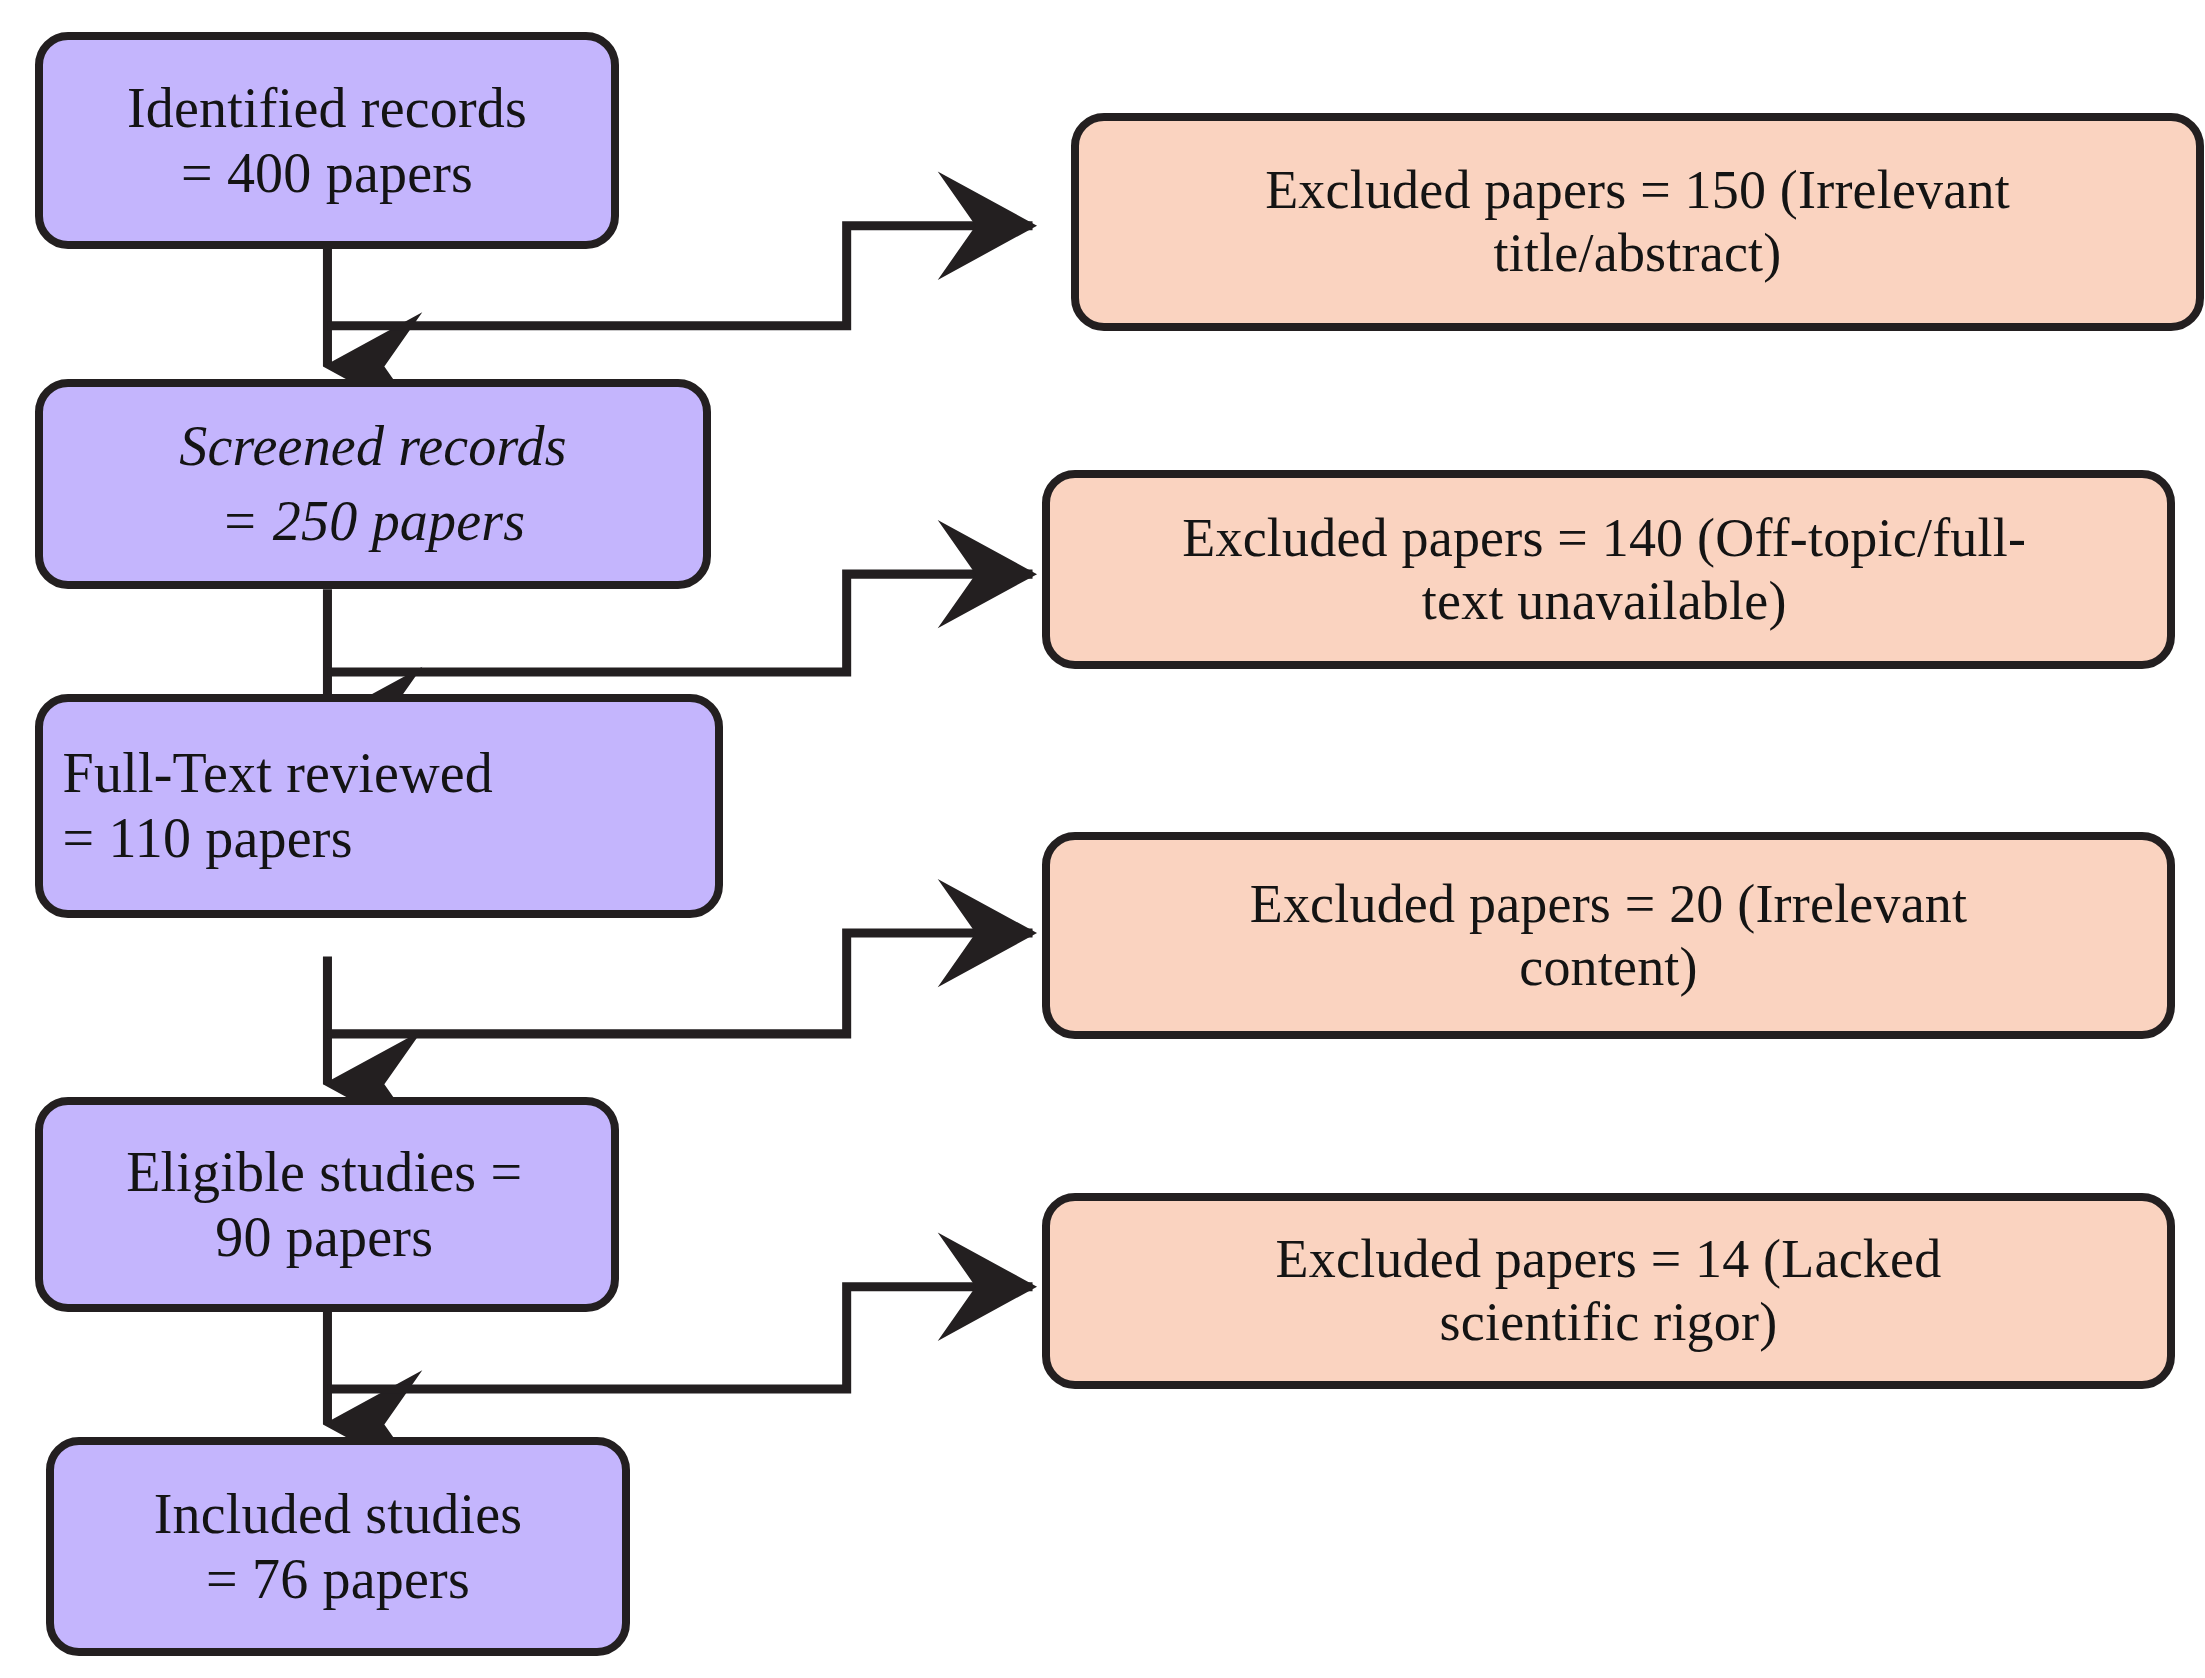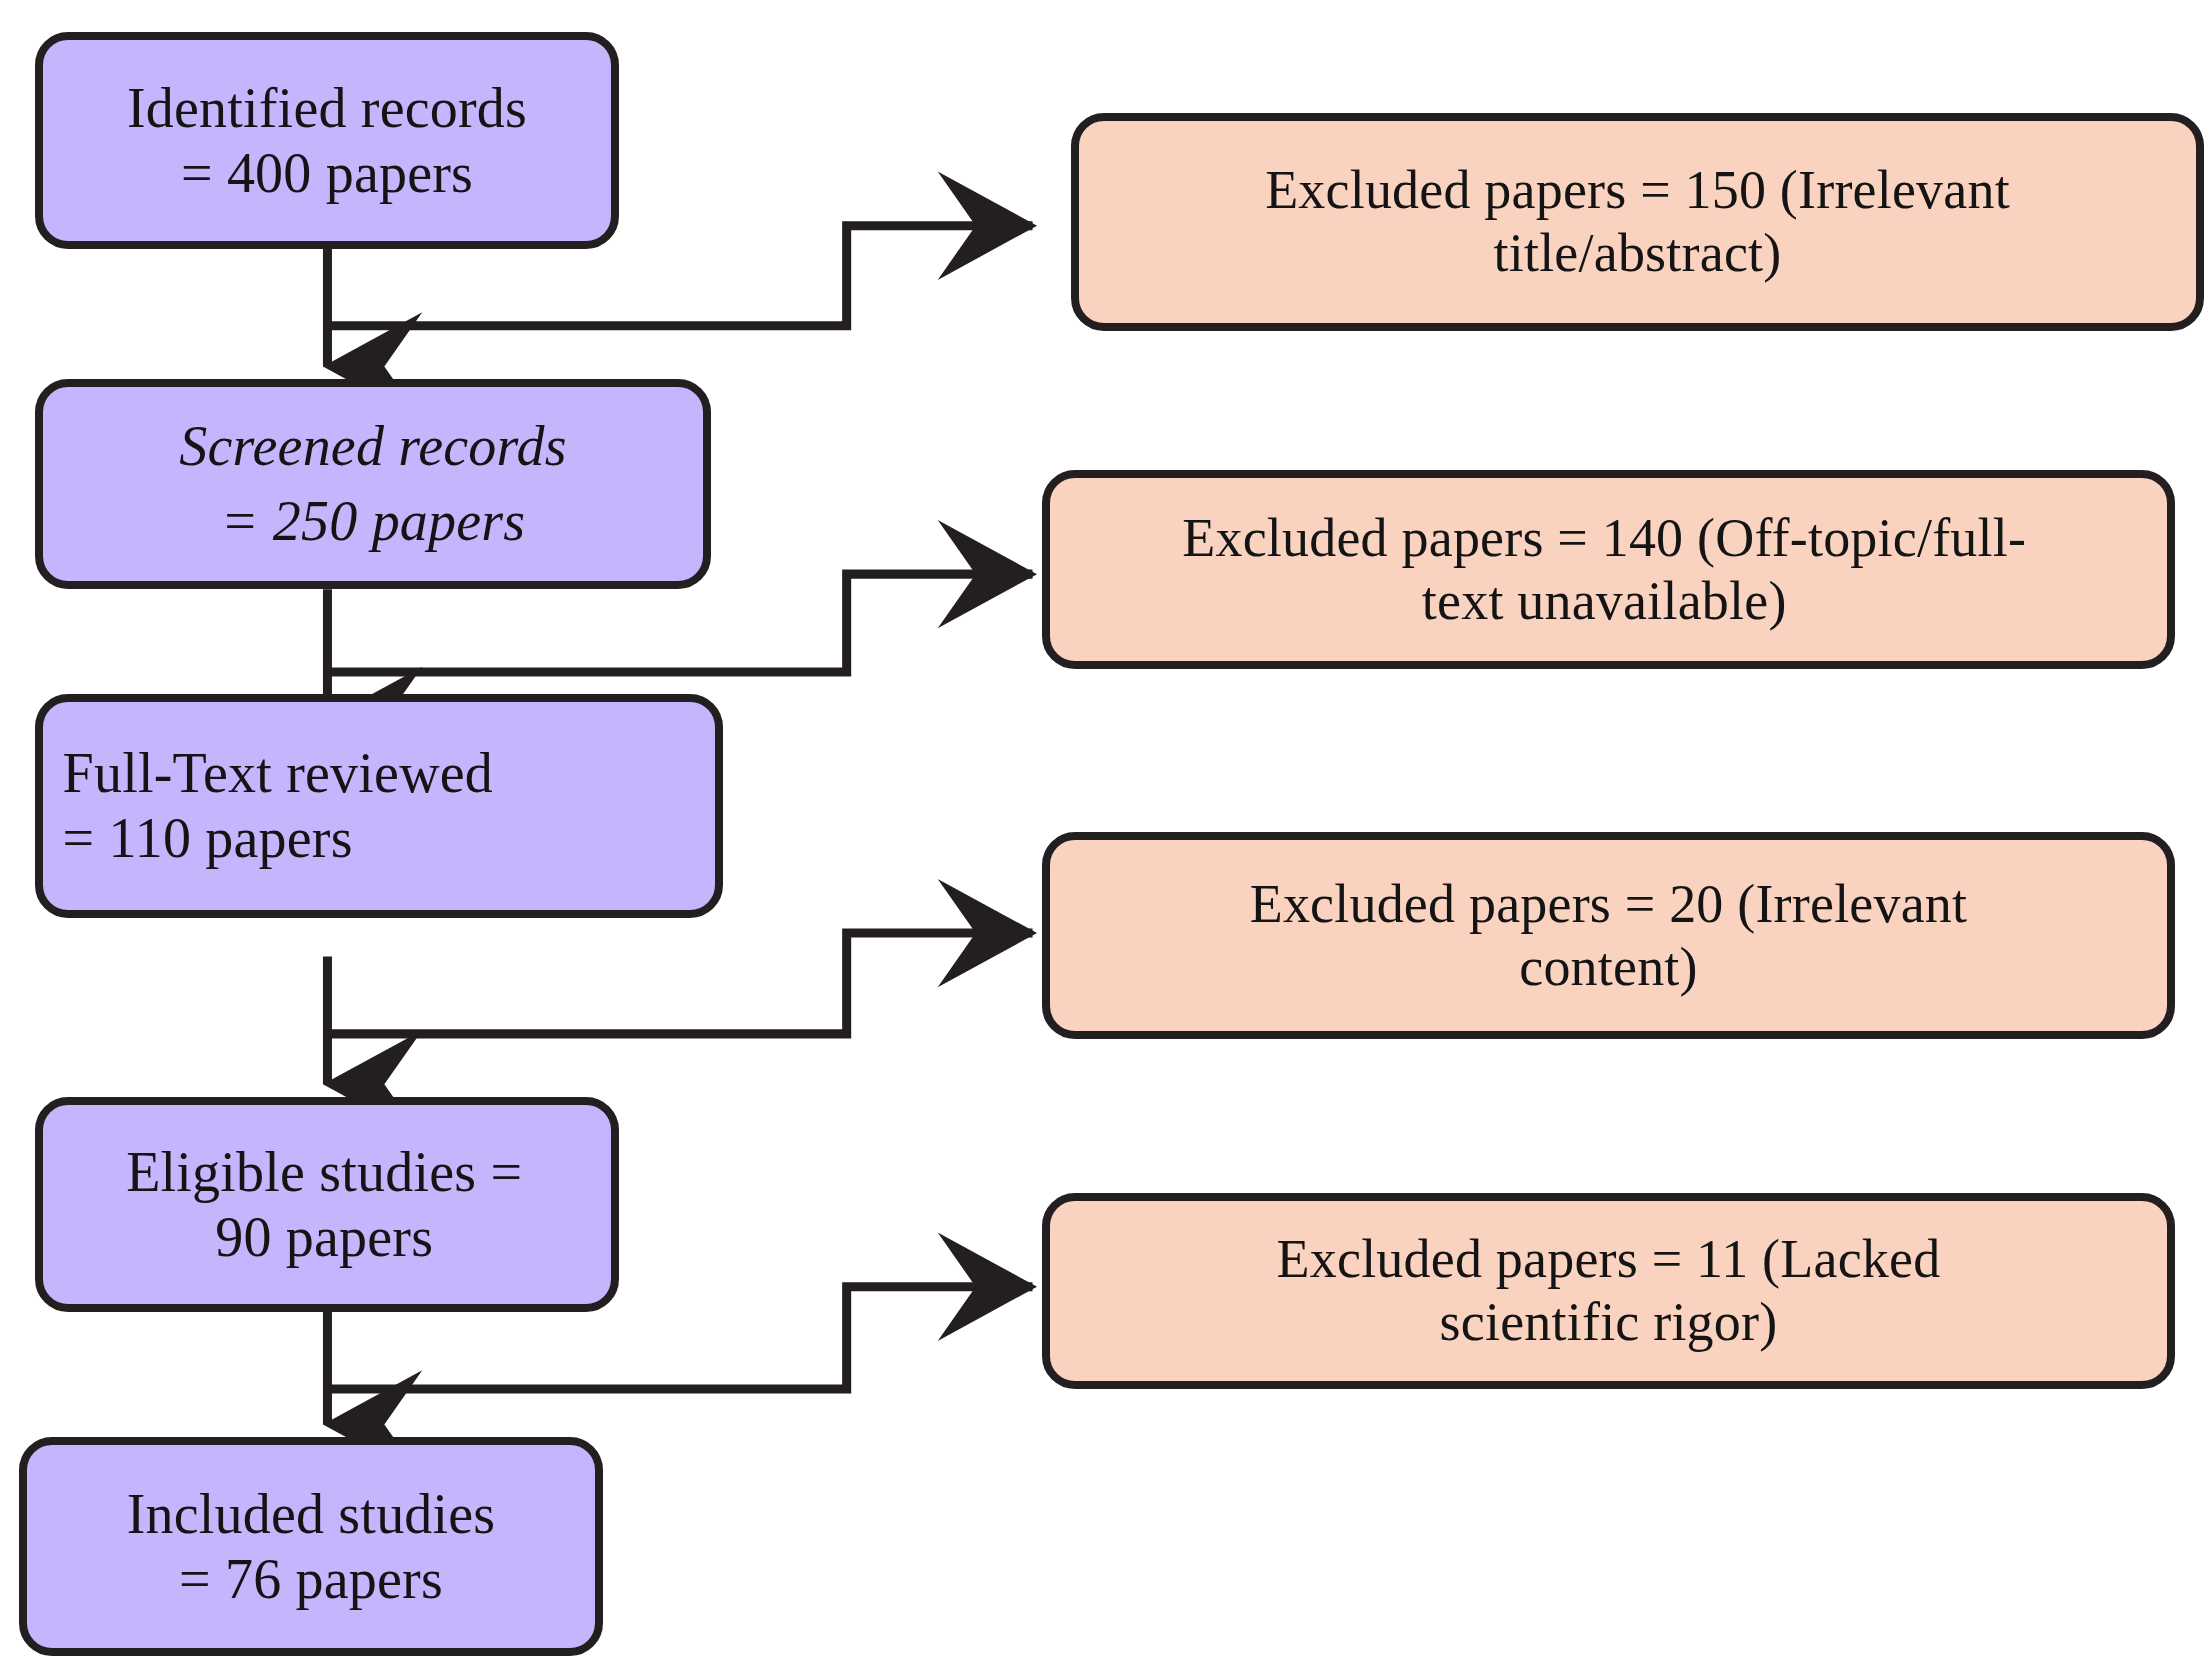--- a/index.html
+++ b/index.html
@@ -100,39 +100,39 @@
   <div class="node stage lead-left" style="left:35px; top:694px; width:688px; height:224px;">
     <span class="label">Full-Text reviewed
 = 110 papers</span>
   </div>
 
   <div class="node stage" style="left:35px; top:1097px; width:584px; height:215px;padding-left:14px;">
     <span class="label">Eligible studies =
 90 papers</span>
   </div>
 
-  <div class="node stage" style="left:19px; top:1437px; width:584px; height:219px;">
+  <div class="node stage" style="left:46px; top:1437px; width:584px; height:219px;">
     <span class="label">Included studies
 = 76 papers</span>
   </div>
 
   <div class="node excluded" style="left:1042px; top:113px; width:1133px; height:218px;margin-left:29px;">
     <span class="label">Excluded papers = 150 (Irrelevant
 title/abstract)</span>
   </div>
 
   <div class="node excluded" style="left:1042px; top:470px; width:1133px; height:199px;padding-left:11px;">
     <span class="label">Excluded papers =  140 (Off-topic/full-
 text unavailable)</span>
   </div>
 
   <div class="node excluded" style="left:1042px; top:832px; width:1133px; height:207px;">
     <span class="label">Excluded papers = 20 (Irrelevant
 content)</span>
   </div>
 
   <div class="node excluded" style="left:1042px; top:1193px; width:1133px; height:196px;">
-    <span class="label">Excluded papers = 11 (Lacked
+    <span class="label">Excluded papers = 14 (Lacked
 scientific rigor)</span>
   </div>
 
 </div>
 
 
 </body></html>

